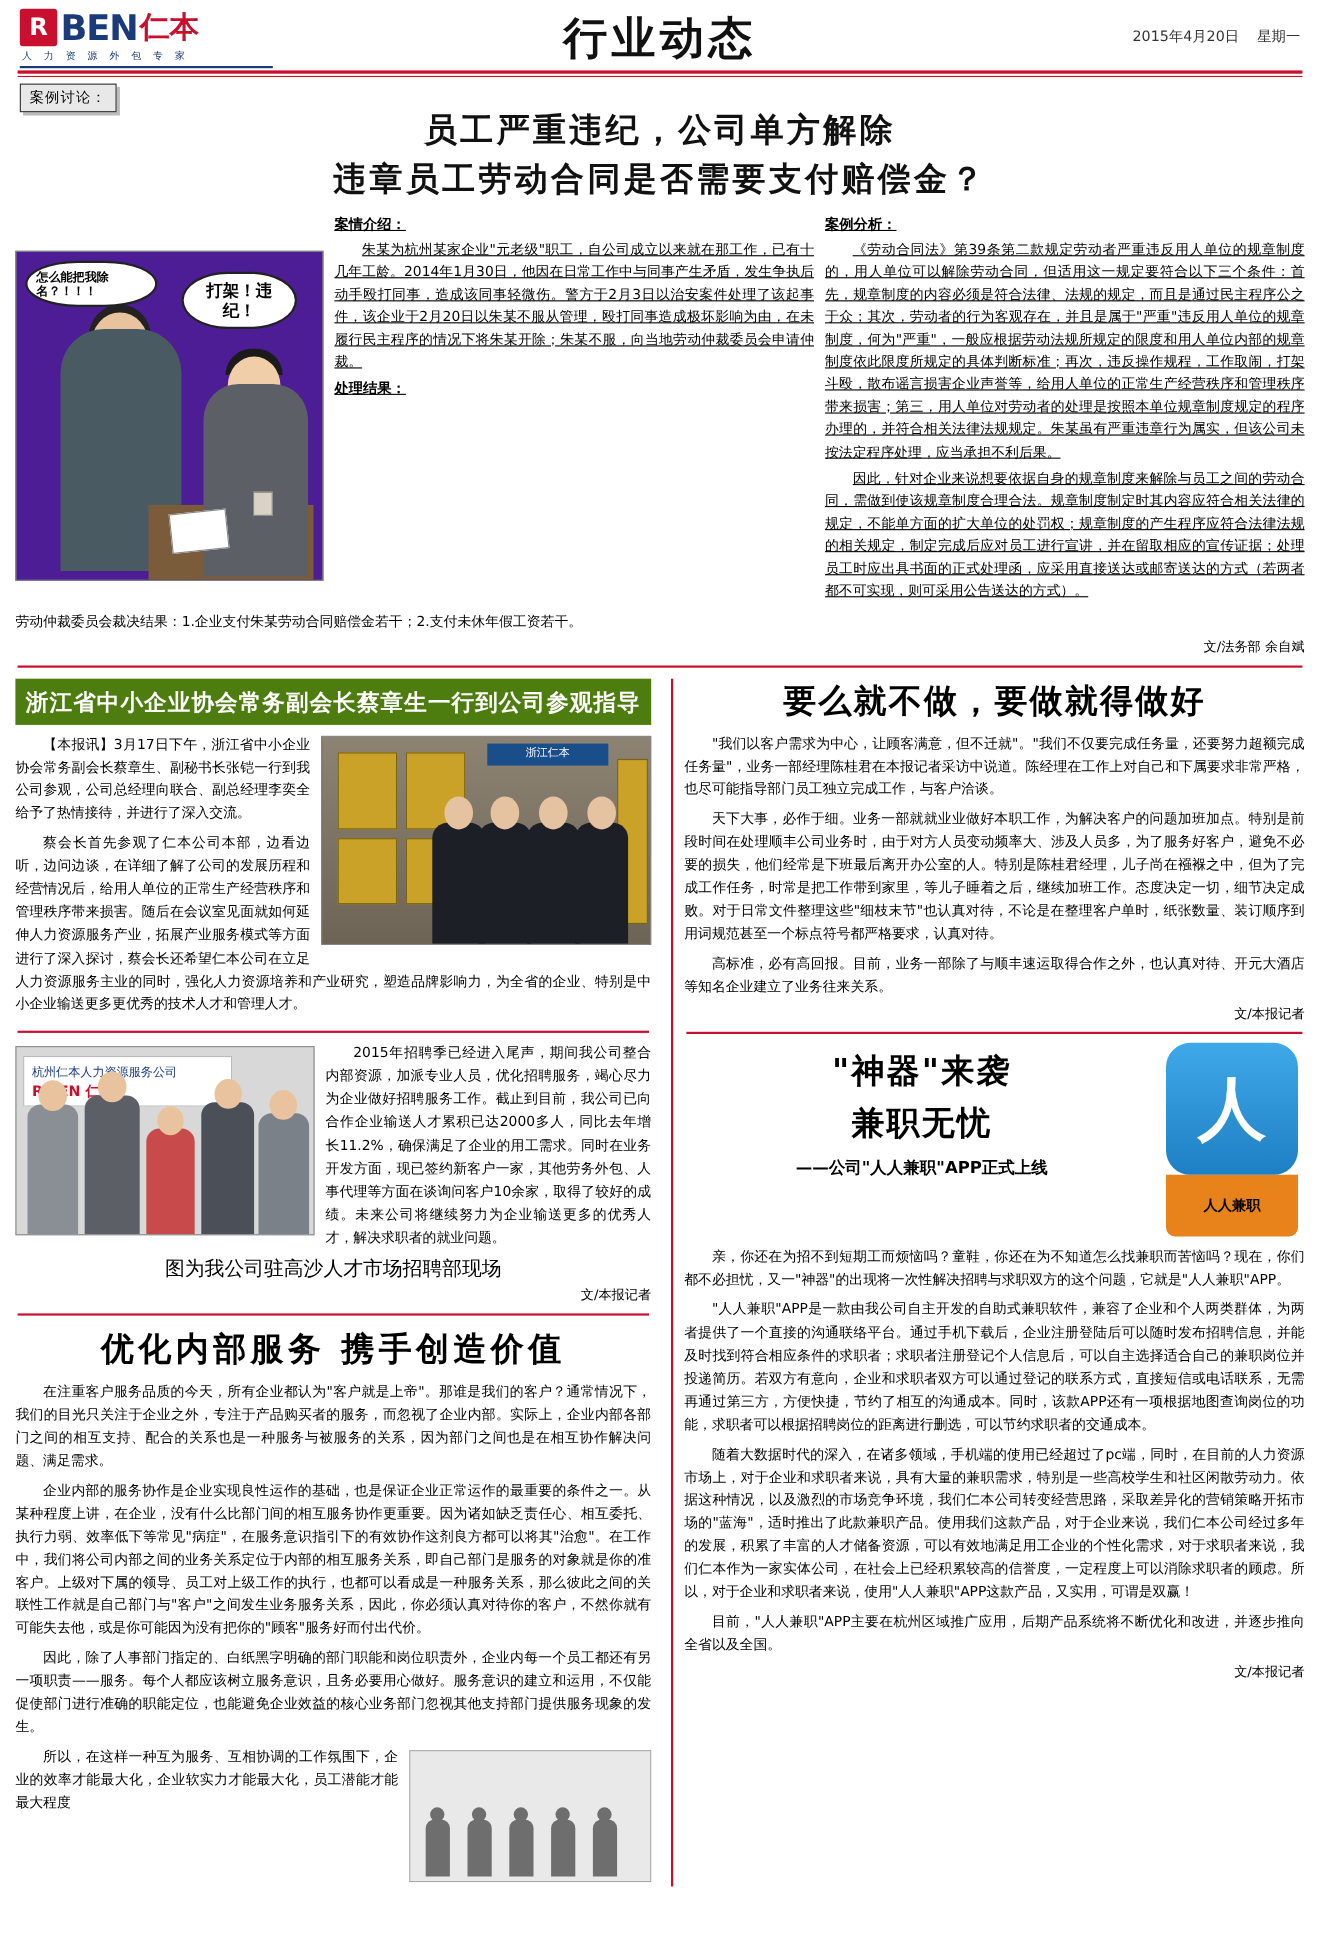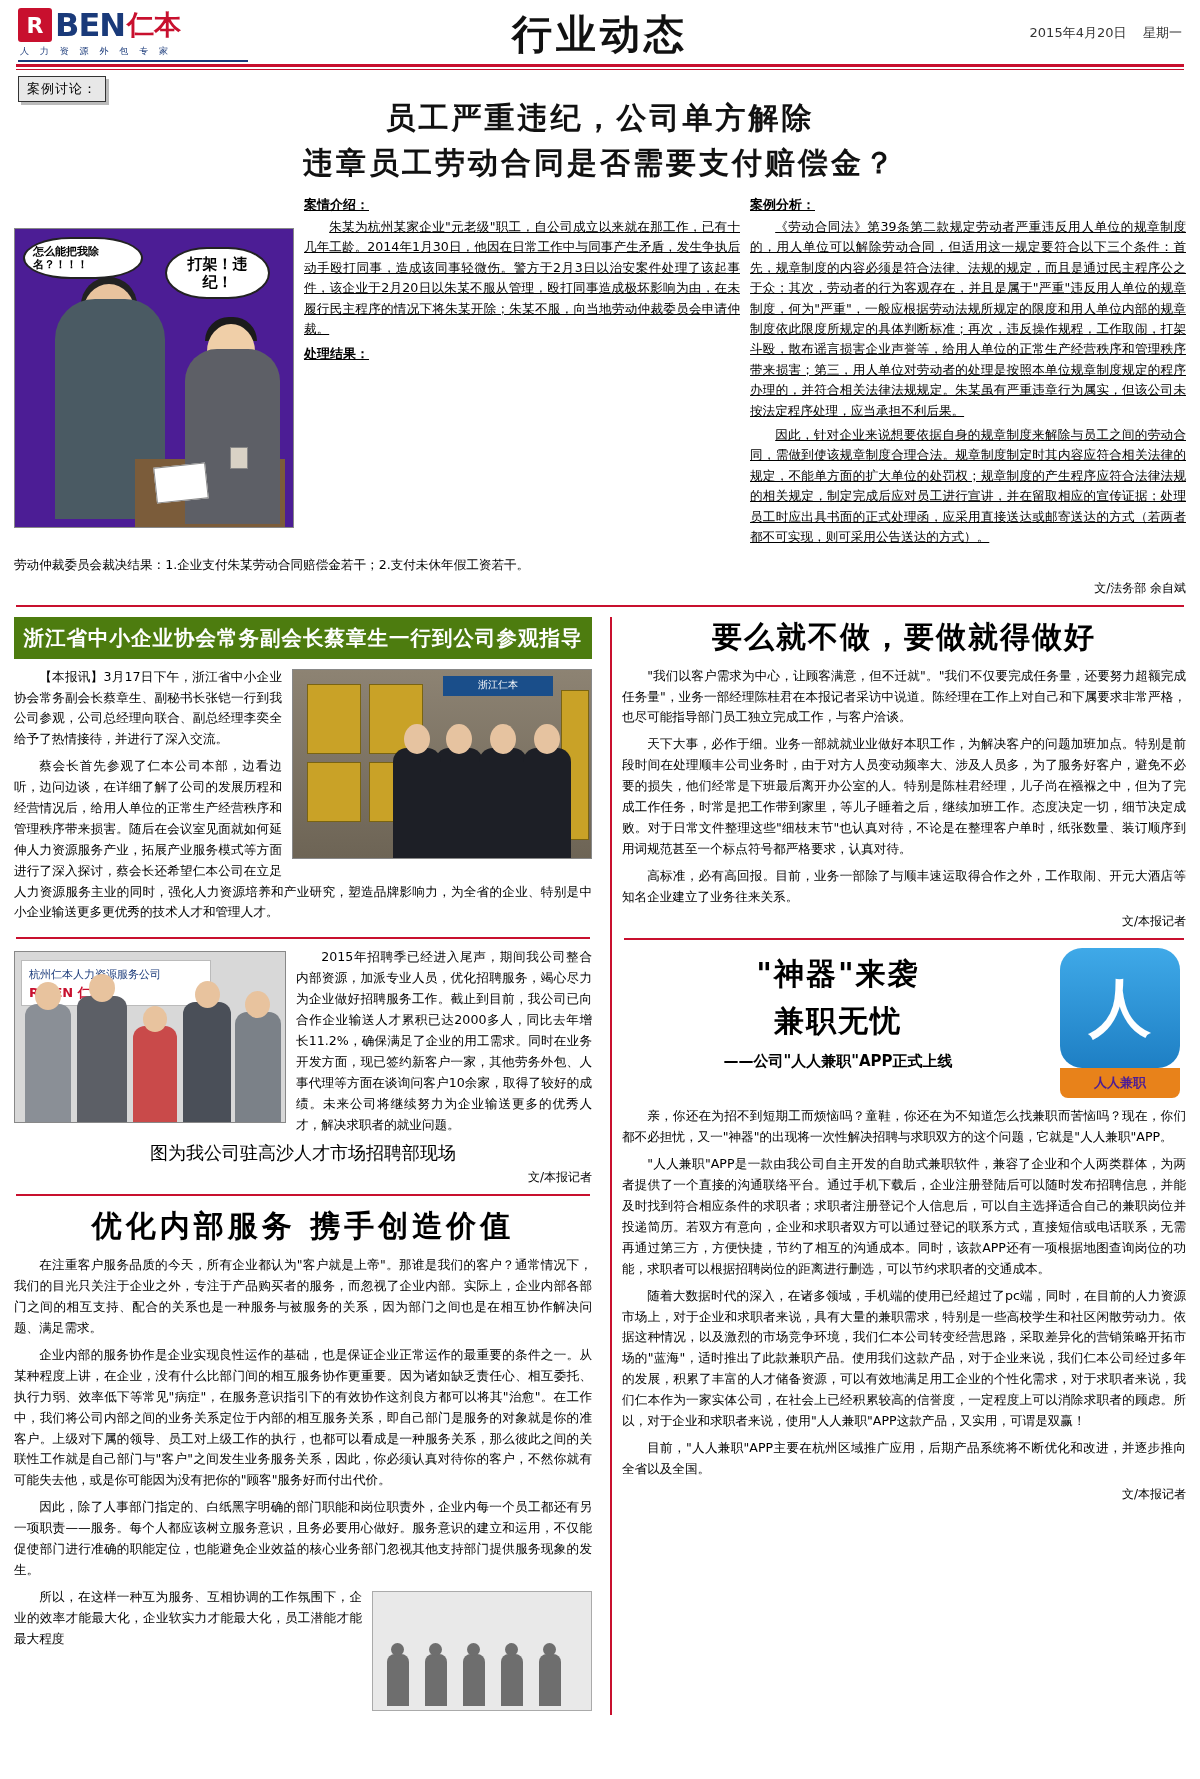--- a/index.html
+++ b/index.html
@@ -135,22 +135,22 @@
   .app-words .w2 { margin-top:6px; }
   .app-words .w3 { font-size:15px; font-weight:bold; margin-top:10px; }
   .app-icon-wrap { width:132px; flex:none; text-align:center; }
   .app-icon {
     width:120px; height:120px; border-radius:22px; margin:0 auto;
     background:linear-gradient(#3fa9e8,#1e7fc4); position:relative;
     display:flex; align-items:center; justify-content:center;
   }
   .app-icon .glyph { color:#fff; font-size:62px; font-weight:bold; font-family:"DejaVu Sans",sans-serif; }
   .app-icon-label {
-    width:120px; margin:0 auto; background:#e8821a; color:#4c1d95; font-size:13px;
-    padding:6px 0; border-radius:0 0 8px 8px; font-weight:bold;
+    width:120px; margin:0 auto; background:#e8821a; color:#000000; font-size:13px;
+    padding:19px 0; border-radius:0 0 8px 8px; font-weight:bold;
   }
 
   
   .value-head {
     font-family:"DejaVu Serif","Liberation Serif",serif;
     font-weight:bold; font-size:30px; text-align:center; letter-spacing:4px; margin:10px 0 6px 0;
   }
   .people-photo { width:220px; height:120px; float:right; margin:4px 0 4px 10px; background:#e9e9e9; border:1px solid #aaa; position:relative; overflow:hidden; }
   .pp-person { position:absolute; bottom:4px; width:22px; height:52px; background:#6e6e6e; border-radius:8px 8px 0 0; }
   .pp-head { position:absolute; width:13px; height:13px; border-radius:50%; background:#6e6e6e; }
@@ -300,21 +300,21 @@
     </div>
 
     <div class="col-divider"></div>
 
     <div class="col-right">
 
       <div class="hl-plain">要么就不做，要做就得做好</div>
       <div class="art-body">
         <p>"我们以客户需求为中心，让顾客满意，但不迁就"。"我们不仅要完成任务量，还要努力超额完成任务量"，业务一部经理陈桂君在本报记者采访中说道。陈经理在工作上对自己和下属要求非常严格，也尽可能指导部门员工独立完成工作，与客户洽谈。</p>
         <p>天下大事，必作于细。业务一部就就业业做好本职工作，为解决客户的问题加班加点。特别是前段时间在处理顺丰公司业务时，由于对方人员变动频率大、涉及人员多，为了服务好客户，避免不必要的损失，他们经常是下班最后离开办公室的人。特别是陈桂君经理，儿子尚在襁褓之中，但为了完成工作任务，时常是把工作带到家里，等儿子睡着之后，继续加班工作。态度决定一切，细节决定成败。对于日常文件整理这些"细枝末节"也认真对待，不论是在整理客户单时，纸张数量、装订顺序到用词规范甚至一个标点符号都严格要求，认真对待。</p>
-        <p>高标准，必有高回报。目前，业务一部除了与顺丰速运取得合作之外，工作取闹、开元大酒店等知名企业建立了业务往来关系。</p>
+        <p>高标准，必有高回报。目前，业务一部除了与顺丰速运取得合作之外，也认真对待、开元大酒店等知名企业建立了业务往来关系。</p>
       </div>
       <div class="byline">文/本报记者</div>
 
       <div class="rule-sep"></div>
 
       <div class="app-promo">
         <div class="app-words">
           <div class="w1">"神器"来袭</div>
           <div class="w2">兼职无忧</div>
           <div class="w3">——公司"人人兼职"APP正式上线</div>

